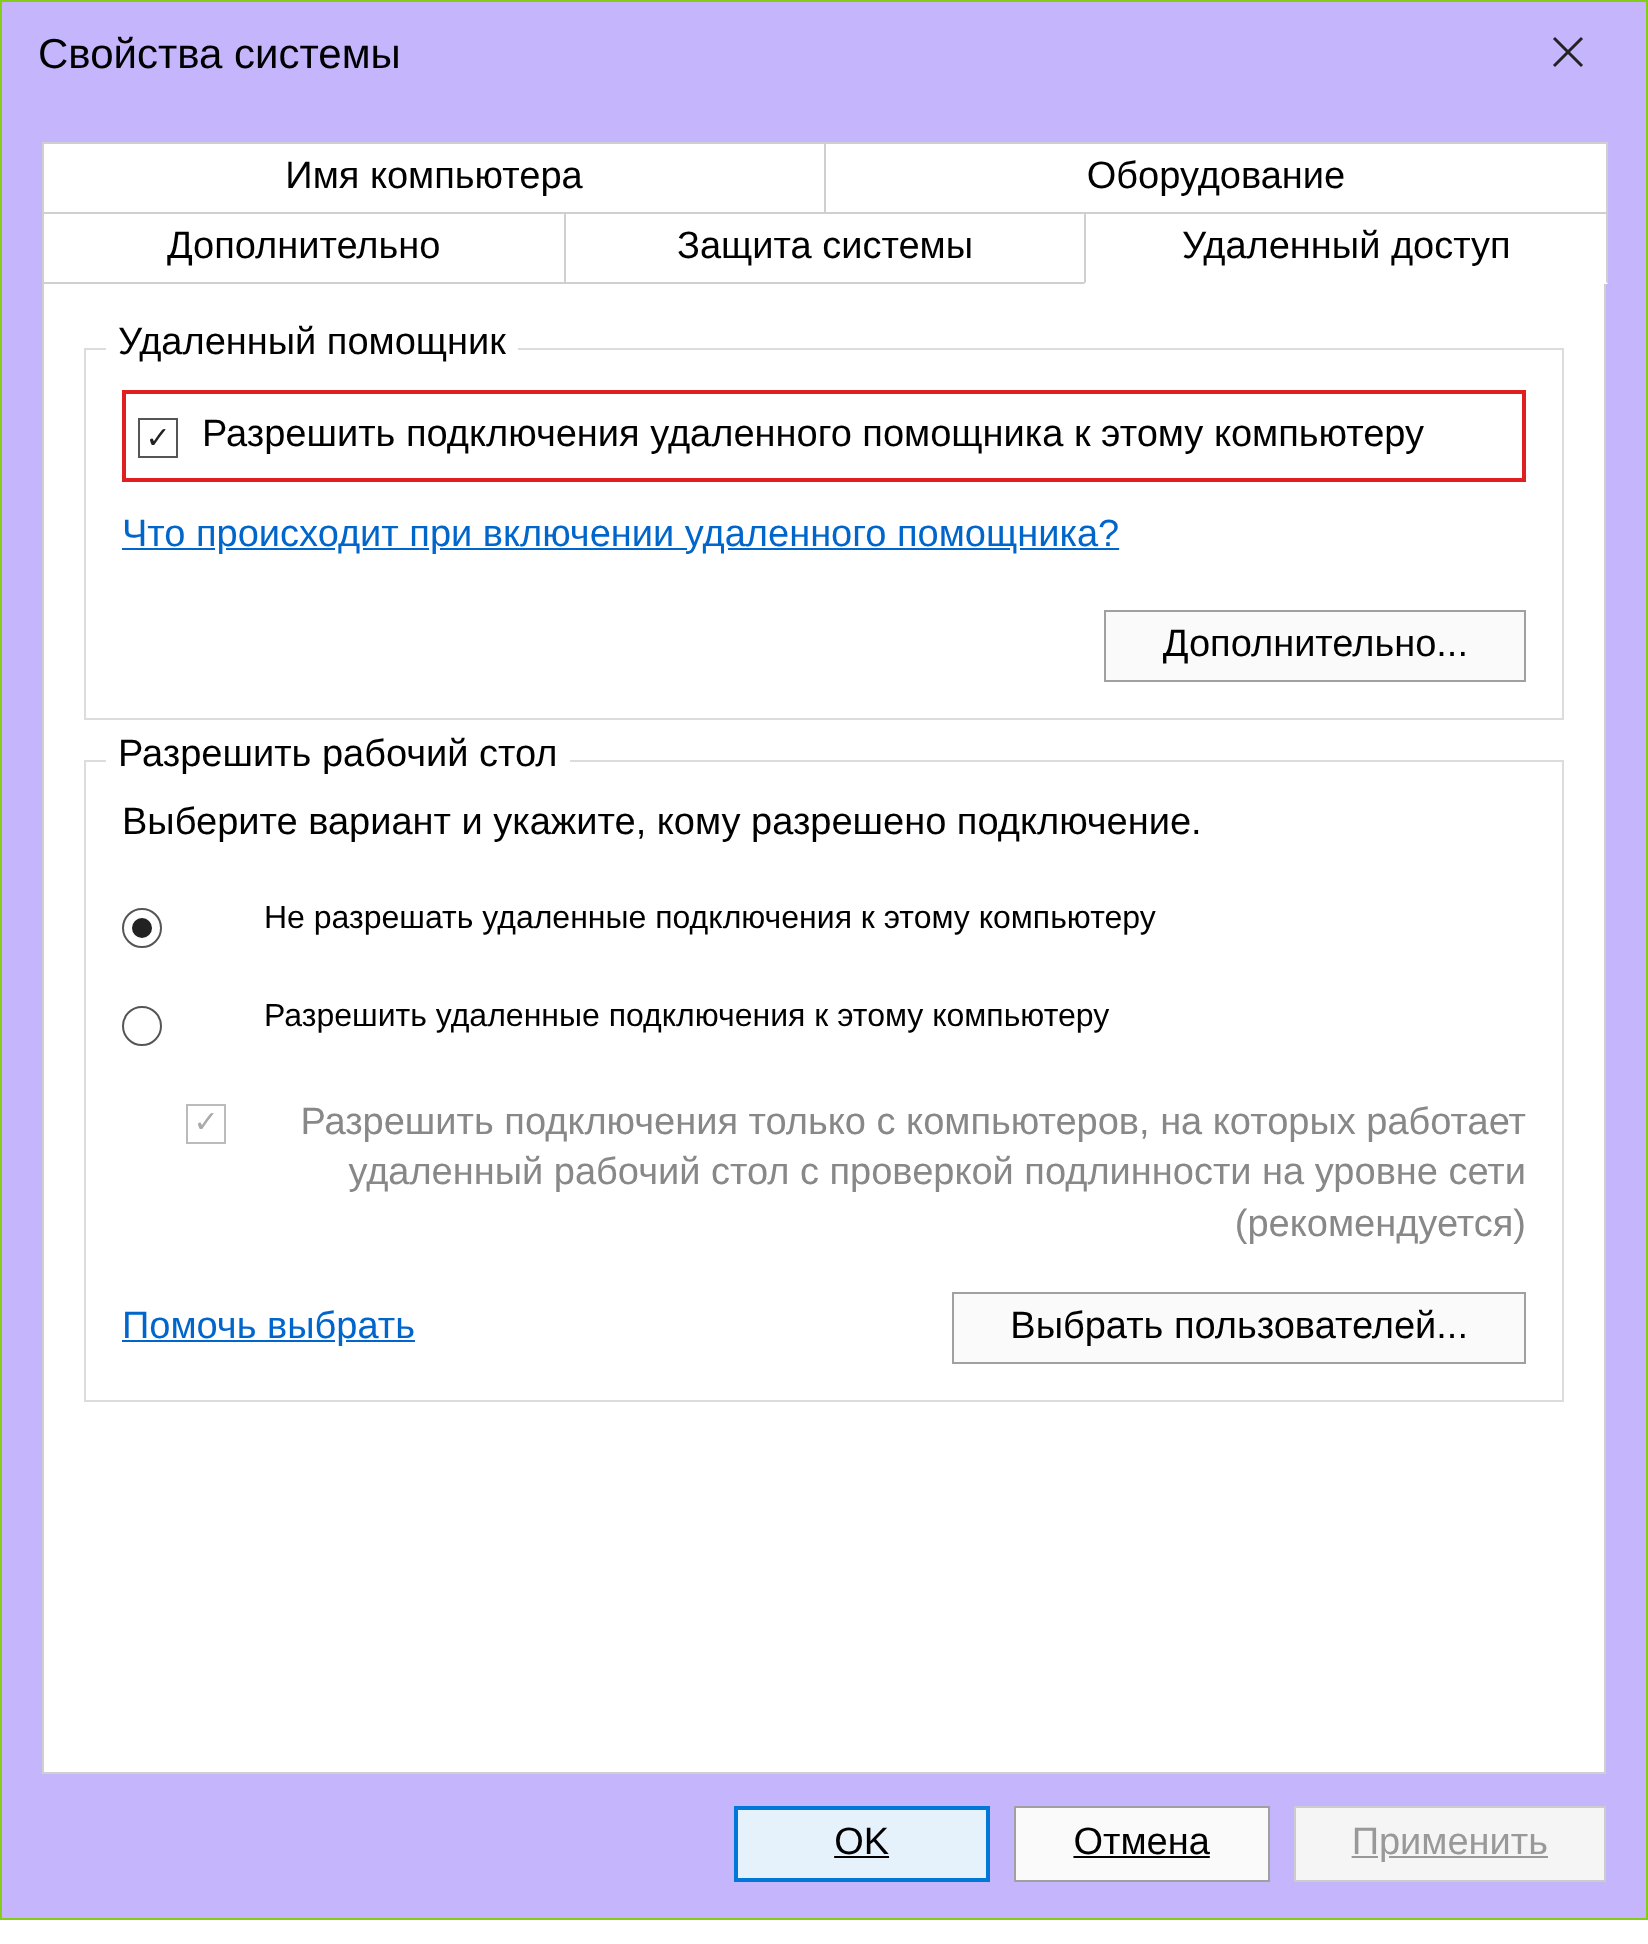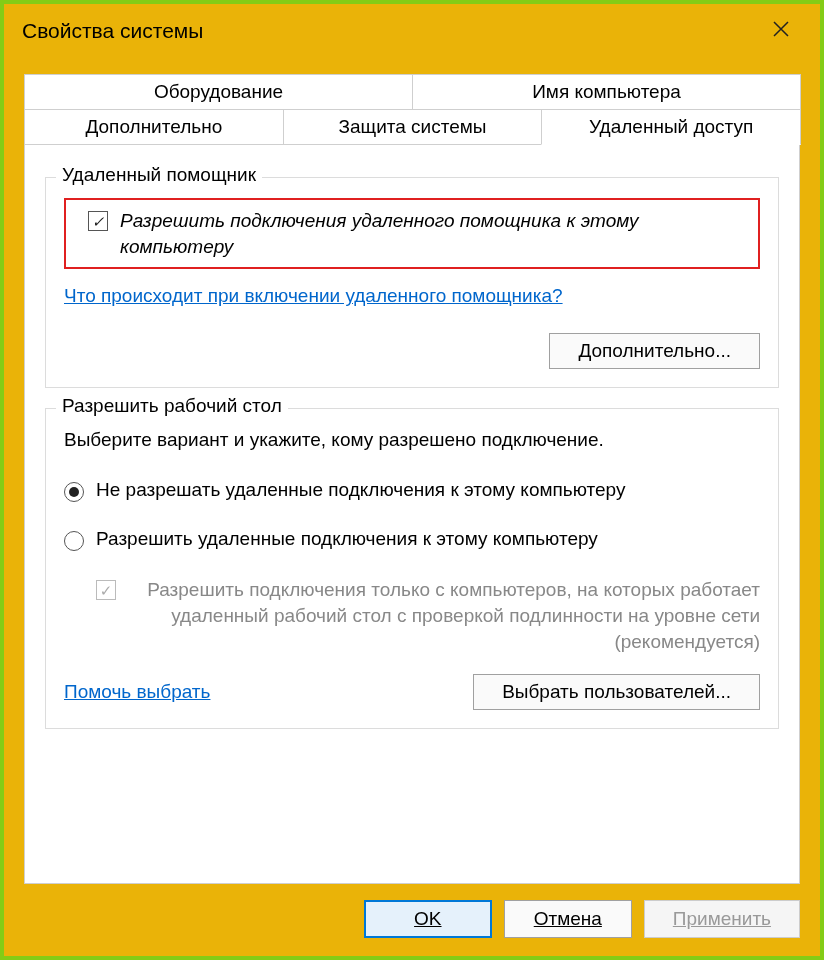--- a/index.html
+++ b/index.html
@@ -10,22 +10,22 @@
       margin: 0;
       padding: 0;
       background: #fff;
       width: 824px;
       height: 972px;
       overflow: hidden;
     }
     .window {
       width: 824px;
       height: 960px;
-      border: 4px solid #84cc16;
-      background: #eab308;
+      border: 1px solid #84cc16;
+      background: #c4b5fd;
       display: flex;
       flex-direction: column;
     }
     .titlebar {
       display: flex;
       align-items: center;
       justify-content: space-between;
       padding: 10px 18px 10px 18px;
       font-size: 21px;
       font-weight: 300;
@@ -98,25 +98,24 @@
       position: absolute;
       top: -14px;
       left: 10px;
       background: #fff;
       padding: 0 6px;
       font-size: 19px;
       font-weight: 300;
     }
     .highlight-red {
       border: 2px solid #e02020;
-      padding: 8px 22px;
+      padding: 8px 6px;
       margin-bottom: 16px;
       display: flex;
-      align-items: flex-start;
-      font-style: italic;
+      align-items: center;
     }
     .checkbox {
       width: 20px;
       height: 20px;
       border: 1px solid #555;
       margin-right: 12px;
       margin-top: 3px;
       display: flex;
       align-items: center;
       justify-content: center;
@@ -200,22 +199,23 @@
       background: #fff;
     }
     .radio.selected::after {
       content: "";
       width: 10px;
       height: 10px;
       background: #222;
       border-radius: 50%;
     }
     .radio-label {
-      font-size: 19px;
-      font-weight: 300;
+      font-size: 16px;
+      font-weight: 300;
+      margin-left: 39px;
     }
     .sub-check-row {
       display: flex;
       align-items: flex-start;
       margin-left: 32px;
       margin-bottom: 20px;
       text-align: right;
     }
     .bottom-row {
       display: flex;
@@ -244,22 +244,22 @@
     <span class="close-btn">
       <svg width="18" height="18" viewBox="0 0 18 18">
           <path d="M2 2 L16 16 M16 2 L2 16" stroke="#222" stroke-width="1.5" fill="none"></path>
         </svg>
     </span>
   </div>
 
   <div class="tab-content-wrapper">
     <div class="tabs">
       <div class="tab-row tab-row-top">
+        <div class="tab">Имя компьютера</div>
         <div class="tab">Оборудование</div>
-        <div class="tab">Имя компьютера</div>
       </div>
       <div class="tab-row tab-row-bottom">
         <div class="tab">Дополнительно</div>
         <div class="tab">Защита системы</div>
         <div class="tab active">Удаленный доступ</div>
       </div>
     </div>
 
     <div class="tab-panel">
 

